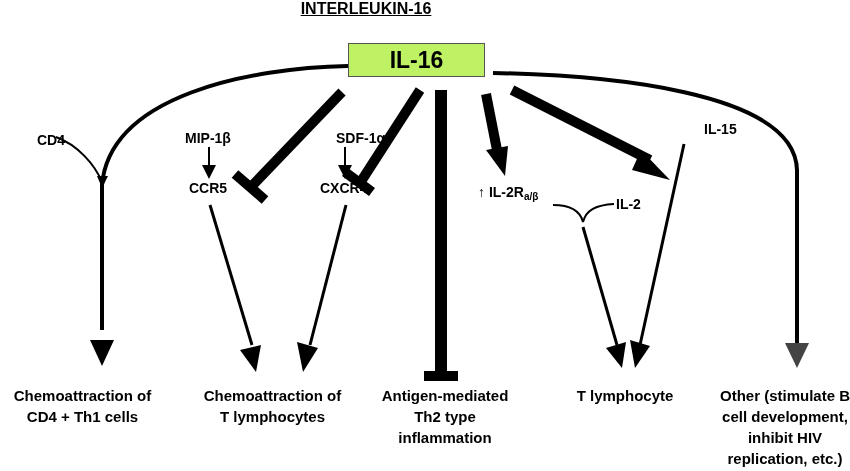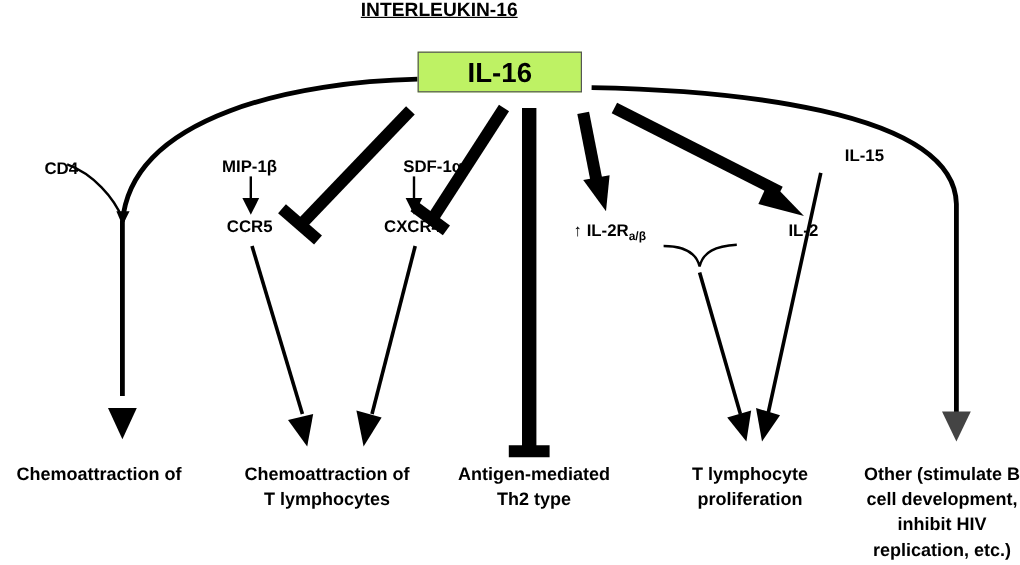--- a/index.html
+++ b/index.html
@@ -74,36 +74,37 @@
 </svg>
 
 <div id="il16box">IL-16</div>
 
 <div class="lbl small" style="left:37px; top:132px;">CD4</div>
 <div class="lbl small" style="left:185px; top:130px;">MIP-1β</div>
 <div class="lbl small" style="left:189px; top:180px;">CCR5</div>
 <div class="lbl small" style="left:320px; top:130px;margin-left:16px;">SDF-1α</div>
 <div class="lbl small" style="left:320px; top:180px;">CXCR4</div>
 <div class="lbl small" style="left:478px; top:184px;"><span>↑ IL-2R</span><sub>a/β</sub></div>
-<div class="lbl small" style="left:616px; top:184px;margin-left:41px;">IL-2</div>
+<div class="lbl small" style="left:616px; top:196px;">IL-2</div>
 <div class="lbl small" style="left:664px; top:121px;margin-left:40px;">IL-15</div>
 
 <div class="lbl out" style="left:0px; top:385px; width:165px;">
   <div>Chemoattraction of</div>
+  <div>CD4 + Th1 cells</div>
 </div>
 <div class="lbl out" style="left:190px; top:385px; width:165px;">
   <div>Chemoattraction of</div>
   <div>T lymphocytes</div>
 </div>
 <div class="lbl out" style="left:365px; top:385px; width:160px;">
   <div>Antigen-mediated</div>
   <div>Th2 type</div>
+  <div>inflammation</div>
 </div>
 <div class="lbl out" style="left:550px; top:385px; width:150px;">
   <div>T lymphocyte</div>
-  <div>proliferation</div>
 </div>
 <div class="lbl out" style="left:700px; top:385px; width:170px;">
   <div>Other (stimulate B</div>
   <div>cell development,</div>
   <div>inhibit HIV</div>
   <div>replication, etc.)</div>
 </div>
 
 </body></html>

